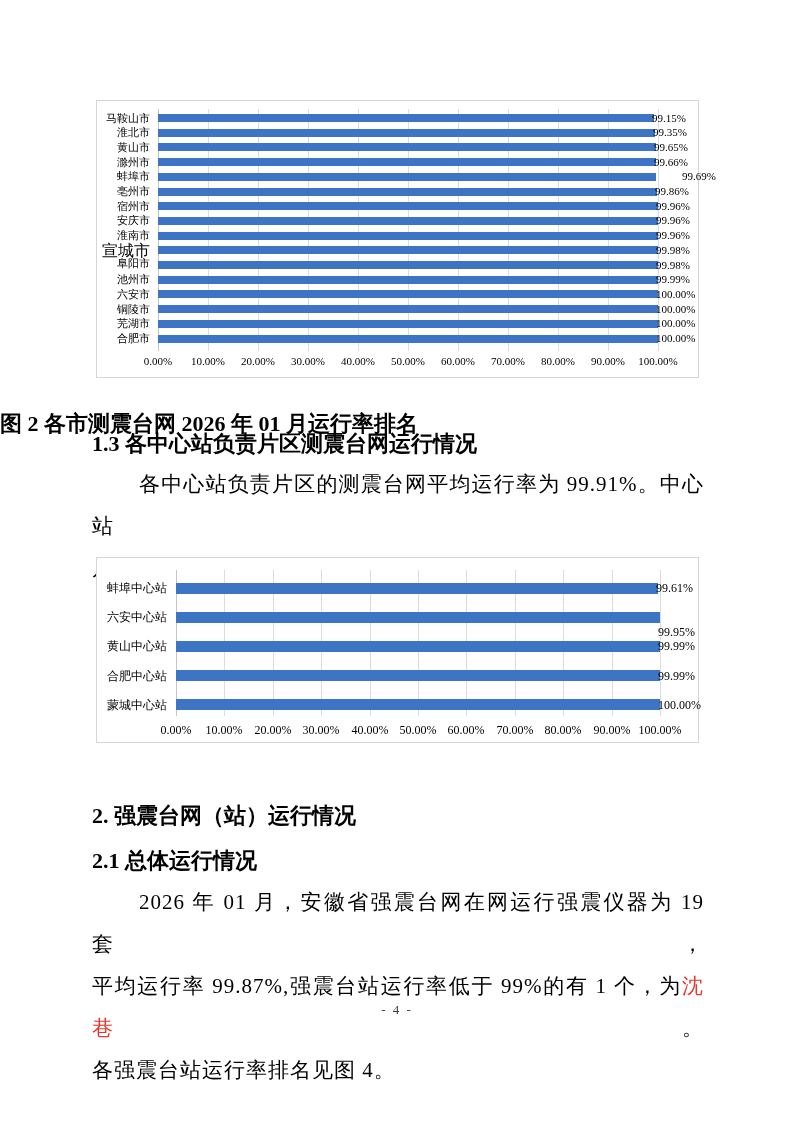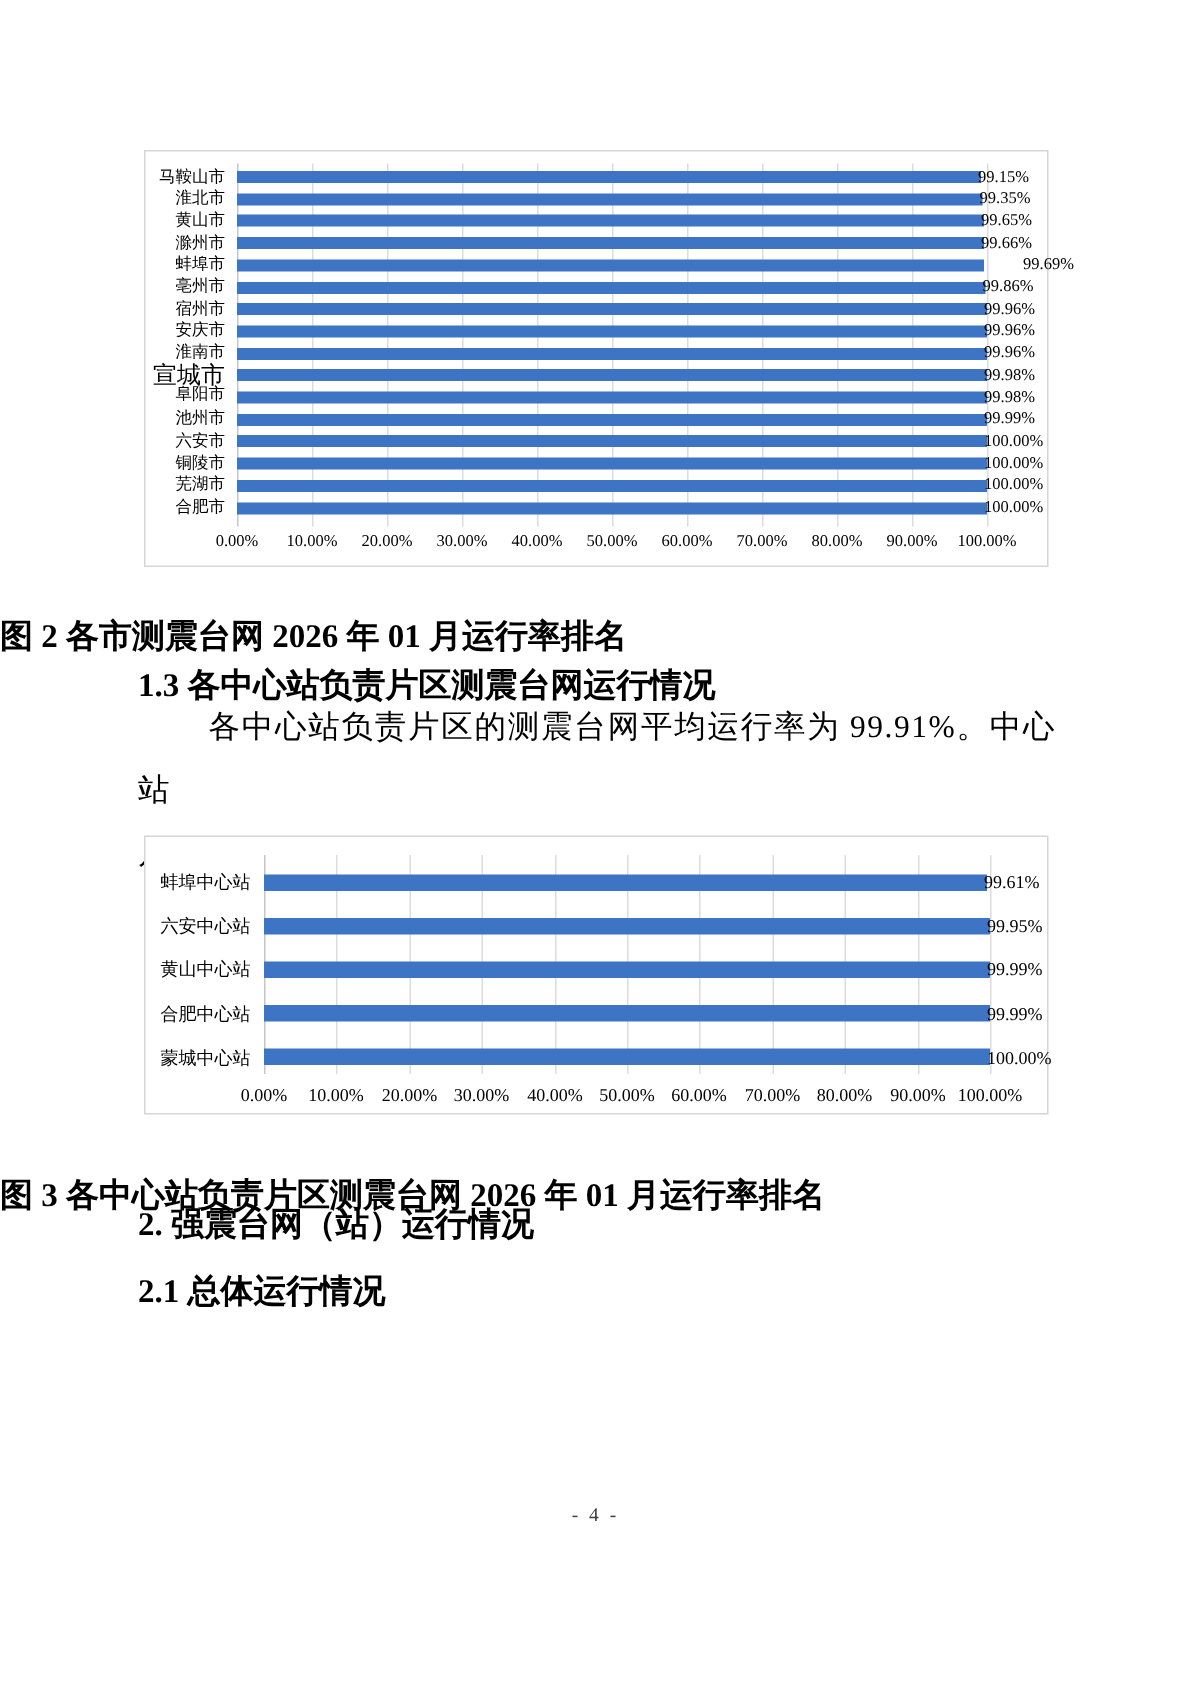--- a/index.html
+++ b/index.html
@@ -109,21 +109,21 @@
       <div class="cat-label" style="left: 0px; width: 57px; top: 215px; font-size: 11px; line-height: 15px;">芜湖市</div>
       <div class="bar" style="left: 61px; width: 500px; top: 219px; height: 8px; background: rgb(62, 116, 196);"></div>
       <div class="val-label" style="left: 559px; top: 215px; font-size: 11px; line-height: 15px;">100.00%</div>
       <div class="cat-label" style="left: 0px; width: 57px; top: 230px; font-size: 11px; line-height: 15px;">合肥市</div>
       <div class="bar" style="left: 61px; width: 500px; top: 234px; height: 8px; background: rgb(62, 116, 196);"></div>
       <div class="val-label" style="left: 559px; top: 230px; font-size: 11px; line-height: 15px;">100.00%</div>
     </div>
 
   <div class="caption" style="top:389px;">图 2 各市测震台网 2026 年 01 月运行率排名</div>
 
-  <div class="heading" style="top:442px;">1.3 各中心站负责片区测震台网运行情况</div>
+  <div class="heading" style="top:429px;">1.3 各中心站负责片区测震台网运行情况</div>
 
   <div class="para" id="para1" style="top:463px;">
       <div class="para-line justify indent"><span>各中心站负责片区的测震台网平均运行率为 99.91%。中心站</span></div>
       <div class="para-line"><span>片区测震台网运行率排名见图 3。</span></div>
     </div>
 
   <div class="chart" id="chart2" style="left:96px; top:557px; width:603px; height:186px;">
       <div class="gridline axisline" style="left: 79px; top: 12px; height: 146px;"></div>
       <div class="xtick" style="left: 45px; width: 68px; top: 165px; font-size: 12px;">0.00%</div>
       <div class="gridline" style="left: 127px; top: 12px; height: 146px;"></div>
@@ -144,34 +144,38 @@
       <div class="xtick" style="left: 432px; width: 68px; top: 165px; font-size: 12px;">80.00%</div>
       <div class="gridline" style="left: 515px; top: 12px; height: 146px;"></div>
       <div class="xtick" style="left: 481px; width: 68px; top: 165px; font-size: 12px;">90.00%</div>
       <div class="gridline" style="left: 563px; top: 12px; height: 146px;"></div>
       <div class="xtick" style="left: 529px; width: 68px; top: 165px; font-size: 12px;">100.00%</div>
       <div class="cat-label" style="left: 0px; width: 74px; top: 22px; font-size: 12px; line-height: 16px;">蚌埠中心站</div>
       <div class="bar" style="left: 79px; width: 482px; top: 25px; height: 11px; background: rgb(62, 116, 196);"></div>
       <div class="val-label" style="left: 559px; top: 22px; font-size: 12px; line-height: 16px;">99.61%</div>
       <div class="cat-label" style="left: 0px; width: 74px; top: 51px; font-size: 12px; line-height: 16px;">六安中心站</div>
       <div class="bar" style="left: 79px; width: 484px; top: 54px; height: 11px; background: rgb(62, 116, 196);"></div>
-      <div class="val-label" style="left: 561px; top: 51px; font-size: 12px; line-height: 16px;">99.95%</div>
+      <div class="val-label" style="left: 561px; top: 66px; font-size: 12px; line-height: 16px;">99.95%</div>
       <div class="cat-label" style="left: 0px; width: 74px; top: 80px; font-size: 12px; line-height: 16px;">黄山中心站</div>
       <div class="bar" style="left: 79px; width: 484px; top: 83px; height: 11px; background: rgb(62, 116, 196);"></div>
       <div class="val-label" style="left: 561px; top: 80px; font-size: 12px; line-height: 16px;">99.99%</div>
       <div class="cat-label" style="left: 0px; width: 74px; top: 110px; font-size: 12px; line-height: 16px;">合肥中心站</div>
       <div class="bar" style="left: 79px; width: 484px; top: 112px; height: 11px; background: rgb(62, 116, 196);"></div>
       <div class="val-label" style="left: 561px; top: 110px; font-size: 12px; line-height: 16px;">99.99%</div>
       <div class="cat-label" style="left: 0px; width: 74px; top: 139px; font-size: 12px; line-height: 16px;">蒙城中心站</div>
       <div class="bar" style="left: 79px; width: 484px; top: 141px; height: 11px; background: rgb(62, 116, 196);"></div>
       <div class="val-label" style="left: 561px; top: 139px; font-size: 12px; line-height: 16px;">100.00%</div>
     </div>
 
-  <div class="caption" style="top:762px;">图 3 各中心站负责片区测震台网 2026 年 01 月运行率排名</div>
 
   <div class="heading" style="top:801px;">2. 强震台网（站）运行情况</div>
 
   <div class="heading" style="top:846px;">2.1 总体运行情况</div>
 
+  <div class="para" id="para2" style="top:881px;">
+      <div class="para-line justify indent"><span>2026 年 01 月，安徽省强震台网在网运行强震仪器为 19 套，</span></div>
+      <div class="para-line justify"><span>平均运行率 99.87%,强震台站运行率低于 99%的有 1 个，为</span><span style="color: rgb(232, 55, 44);">沈巷</span><span>。</span></div>
+      <div class="para-line"><span>各强震台站运行率排名见图 4。</span></div>
+    </div>
 
   <div class="page-number" style="top:1002px;">- 4 -</div>
 
 </div>
 
 </body></html>

